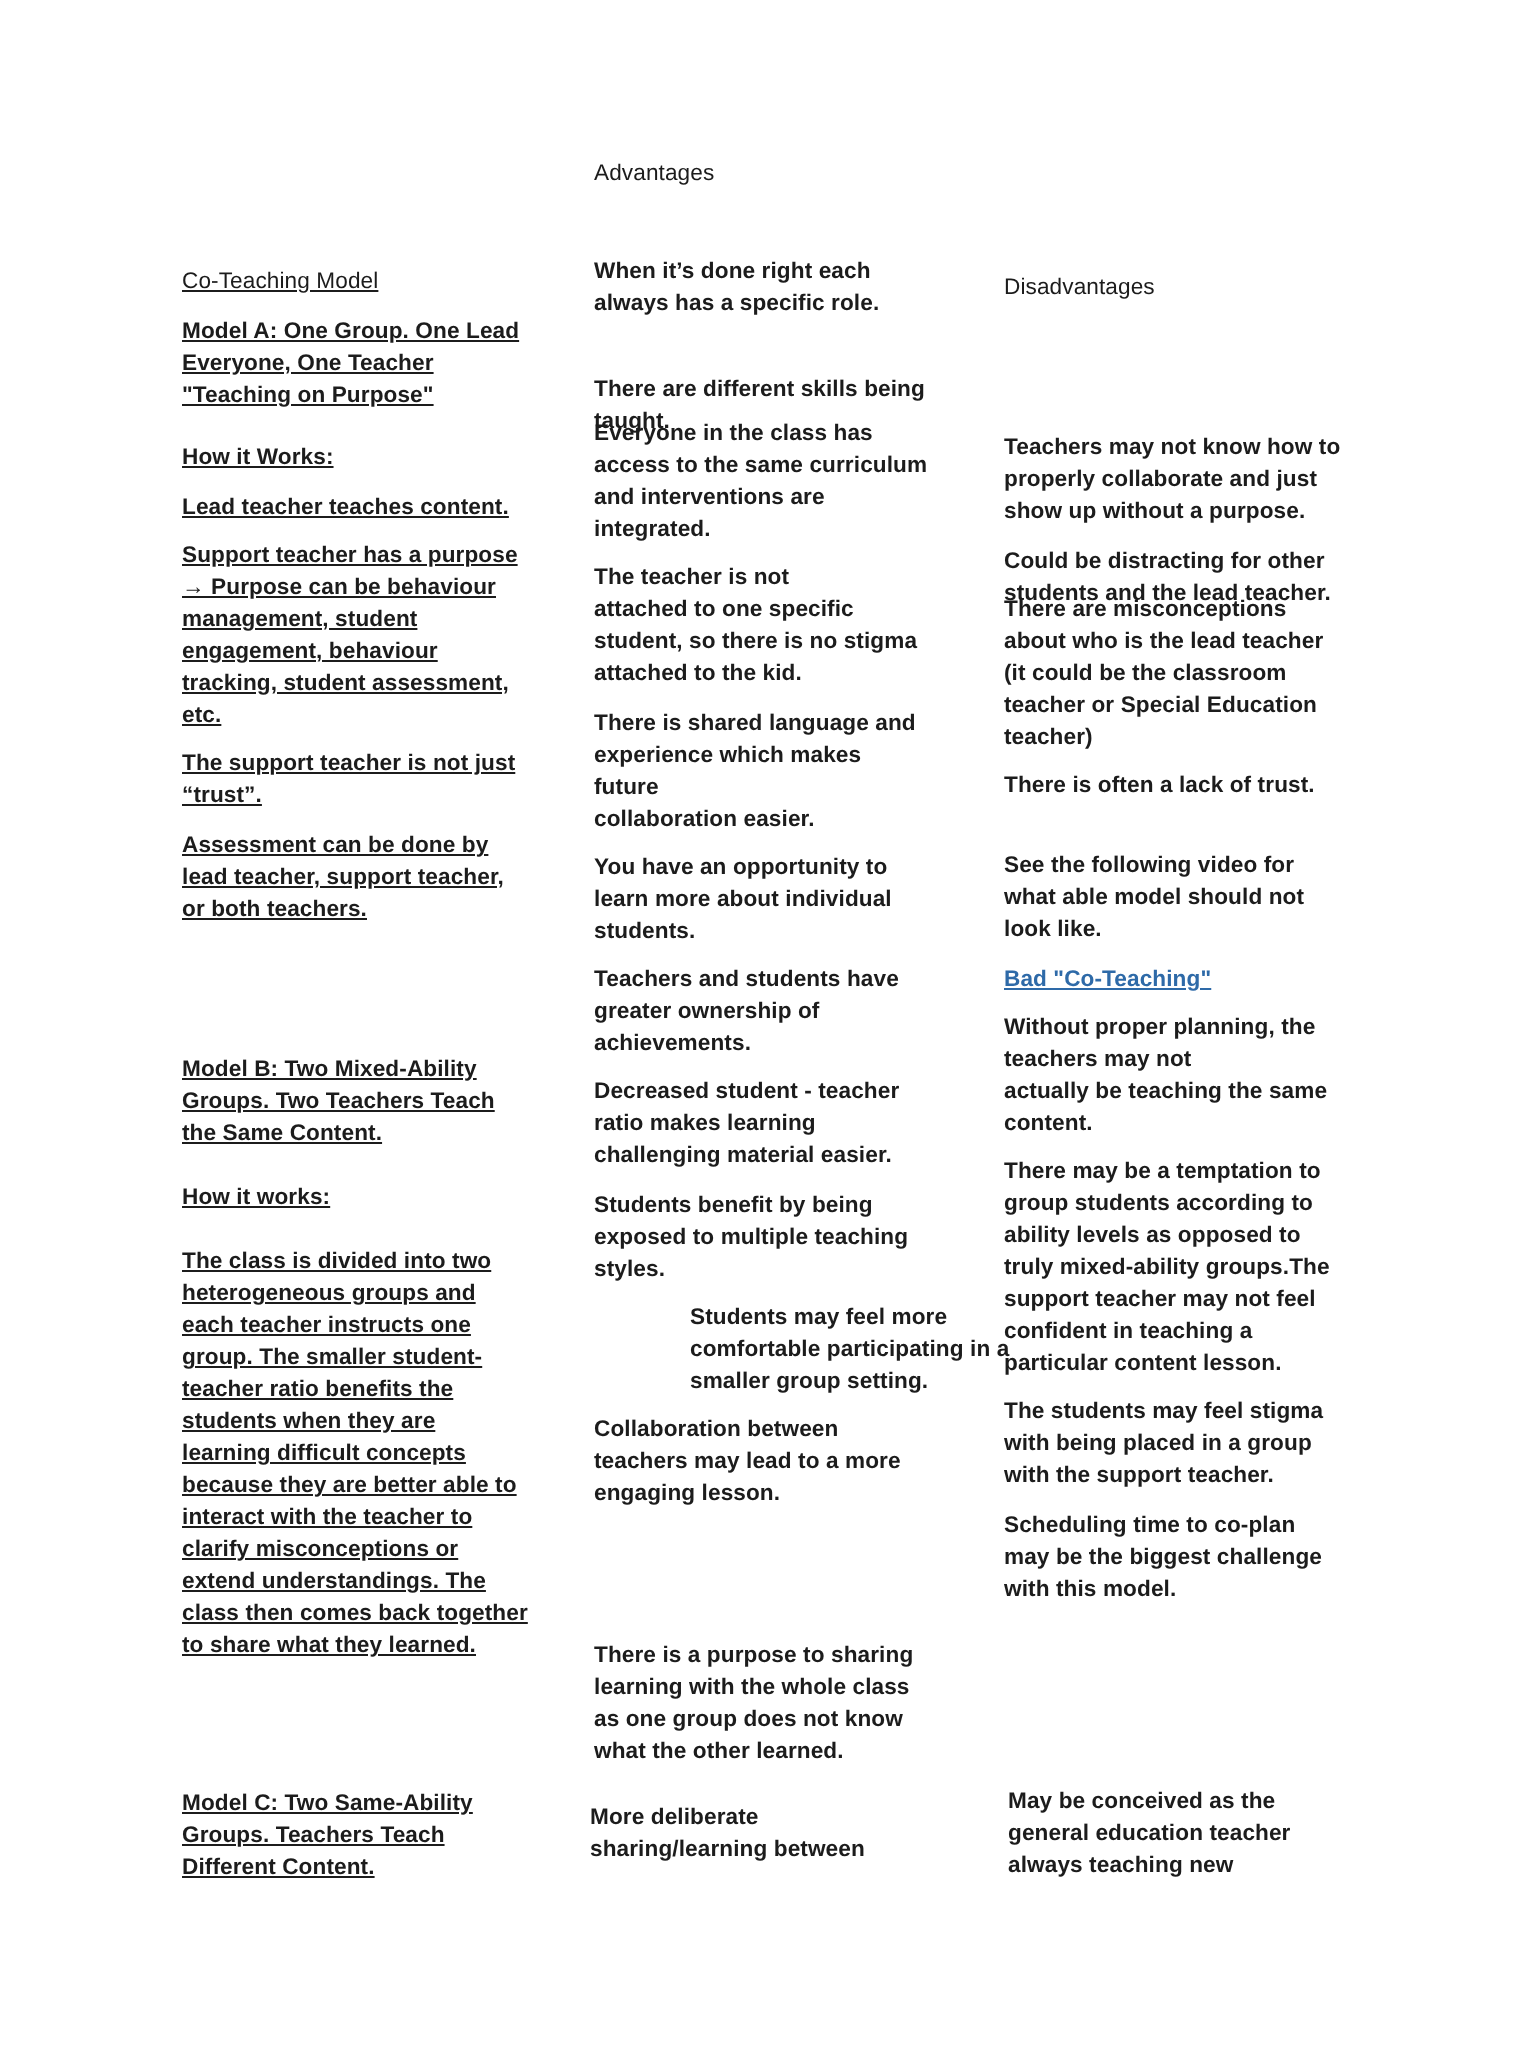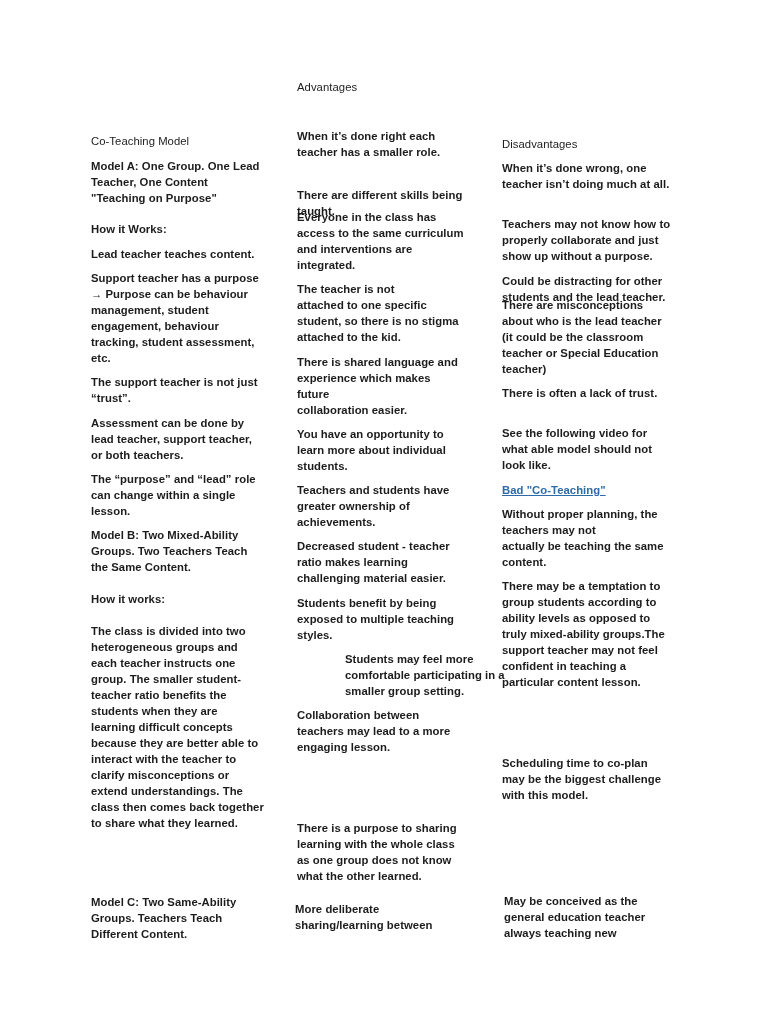--- a/index.html
+++ b/index.html
@@ -24,56 +24,53 @@
     .blk {
       position: absolute;
       font-size: 11.3px;
       line-height: 16px;
       font-weight: bold;
       color: #1c1c1c;
       white-space: pre-line;
       letter-spacing: 0.05px;
     }
     .plain { font-weight: normal; }
-    .col-left { left: 91px; width: 190px; }
+    .col-left { left: 91px; width: 190px; text-decoration: underline; }
     .col-mid { left: 297px; width: 185px; }
     .col-right { left: 502px; width: 190px; }
     .link {
       color: #2e6aa8;
       text-decoration: underline;
       cursor: pointer;
     }
   </style>
 </head>
 <body>
 
 <div class="page">
 
   <div class="blk plain" style="left:297px; top:79px;">Advantages</div>
 
   <div class="blk plain col-left" style="top:133px;">Co-Teaching Model</div>
   <div class="blk col-left" style="top:158px;">Model A: One Group. One Lead
-Teacher, One Content
+Everyone, One Teacher
 "Teaching on Purpose"</div>
   <div class="blk col-left" style="top:221px;">How it Works:</div>
   <div class="blk col-left" style="top:246px;">Lead teacher teaches content.</div>
   <div class="blk col-left" style="top:270px;">Support teacher has a  purpose
 →  Purpose can be behaviour
 management, student
 engagement, behaviour
 tracking, student assessment,
 etc.</div>
   <div class="blk col-left" style="top:374px;">The support teacher is not just
 “trust”.</div>
   <div class="blk col-left" style="top:415px;">Assessment can be done by
 lead teacher, support teacher,
 or both teachers.</div>
-  <div class="blk col-left" style="top:471px;">The “purpose” and “lead” role
-can change within a single
-lesson.</div>
   <div class="blk col-left" style="top:527px;">Model B: Two Mixed-Ability
 Groups. Two Teachers Teach
 the Same Content.</div>
   <div class="blk col-left" style="top:591px;">How it works:</div>
   <div class="blk col-left" style="top:623px;">The class is divided into two
 heterogeneous groups and
 each teacher instructs one
 group. The smaller student-
 teacher ratio benefits the
 students when they are
@@ -82,21 +79,21 @@
 interact with the teacher to
 clarify misconceptions or
 extend understandings. The
 class then comes back together
 to share what they learned.</div>
   <div class="blk col-left" style="top:894px;">Model C: Two Same-Ability
 Groups. Teachers Teach
 Different Content.</div>
 
   <div class="blk col-mid" style="top:128px;">When it’s done right each
-teacher has a smaller role.</div>
+always has a specific role.</div>
   <div class="blk col-mid" style="top:169px;margin-top:18px;">There are different skills being
 taught.</div>
   <div class="blk col-mid" style="top:209px;">Everyone in the class has
 access to the same curriculum
 and interventions are
 integrated.</div>
   <div class="blk col-mid" style="top:281px;">The teacher is not
 attached to one specific
 student, so there is no stigma
 attached to the kid.</div>
@@ -123,22 +120,20 @@
 teachers may lead to a more
 engaging lesson.</div>
   <div class="blk col-mid" style="top:820px;">There is a purpose to sharing
 learning with the whole class
 as one group does not know
 what the other learned.</div>
   <div class="blk col-mid" style="top:901px; left:295px;">More deliberate
 sharing/learning between</div>
 
   <div class="blk plain col-right" style="top:136px;">Disadvantages</div>
-  <div class="blk col-right" style="top:160px;">When it’s done wrong, one
-teacher isn’t doing much at all.</div>
   <div class="blk col-right" style="top:216px;">Teachers may not know how to
 properly collaborate and just
 show up without a purpose.</div>
   <div class="blk col-right" style="top:247px;margin-top:26px;">Could be distracting for other
 students and the lead teacher.</div>
   <div class="blk col-right" style="top:297px;">There are misconceptions
 about who is the lead teacher
 (it could be the classroom
 teacher or Special Education
 teacher)</div>
@@ -151,20 +146,23 @@
 teachers may not
 actually be teaching the same
 content.</div>
   <div class="blk col-right" style="top:578px;">There may be a temptation to
 group students according to
 ability levels as opposed to
 truly mixed-ability groups.The
 support teacher may not feel
 confident in teaching a
 particular content lesson.</div>
+  <div class="blk col-right" style="top:698px;">The students may feel stigma
+with being placed in a group
+with the support teacher.</div>
   <div class="blk col-right" style="top:755px;">Scheduling time to co-plan
 may be the biggest challenge
 with this model.</div>
   <div class="blk col-right" style="top:893px; left:504px;">May be conceived as the
 general education teacher
 always teaching new</div>
 
 </div>
 
 </body></html>

